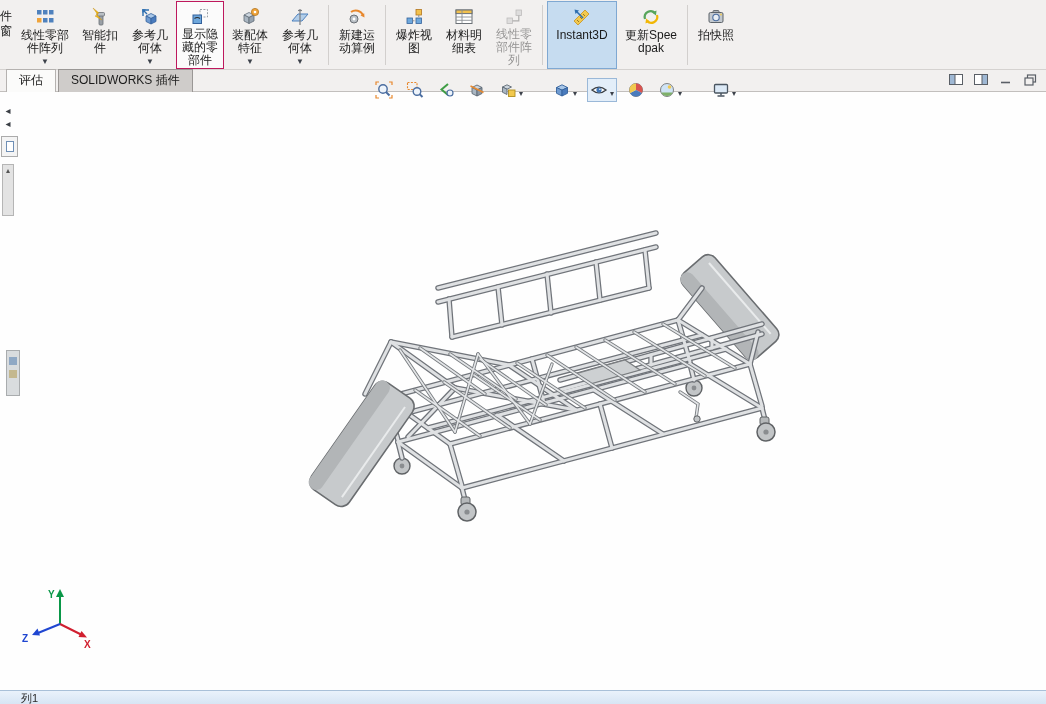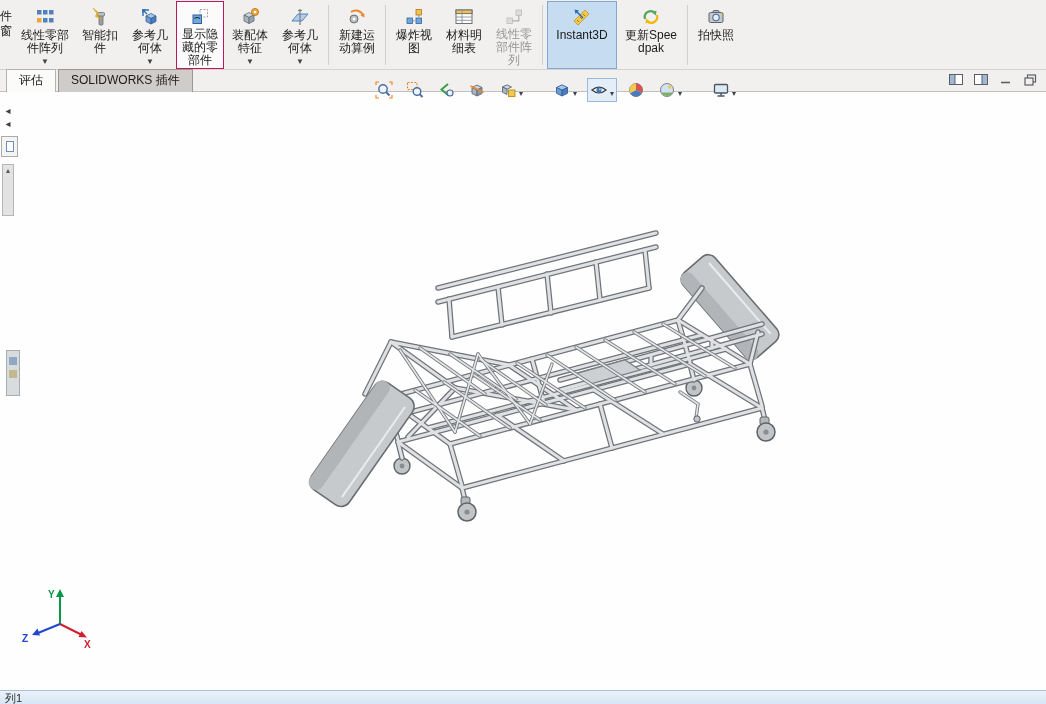--- a/index.html
+++ b/index.html
@@ -58,21 +58,21 @@
   .sliver-mid { position:absolute; left:6px; top:258px; width:14px; height:46px; background:#d9dcde;
                 border:1px solid #a9acae; display:flex; flex-direction:column; align-items:center; gap:5px; padding-top:6px; }
   .sliver-mid i { display:block; width:8px; height:8px; }
   .sliver-mid i.a { background:#8fa8c4; }
   .sliver-mid i.b { background:#c4b88f; }
 
   .triad { position:absolute; left:20px; bottom:34px; }
 
   
   .statusbar { height:14px; flex:0 0 auto; background:linear-gradient(#eaf2fb,#d7e5f4);
-               border-top:1px solid #a9c0d8; display:flex; align-items:center; padding-left:5px; }
+               border-top:1px solid #a9c0d8; display:flex; align-items:center; padding-left:21px; }
   .statusbar span { font-size:11px; color:#2b2b2b; line-height:12px; }
 </style>
 </head>
 <body>
 
 <div class="app">
 
   <div class="ribbon">
 
     <div class="rpartial">

